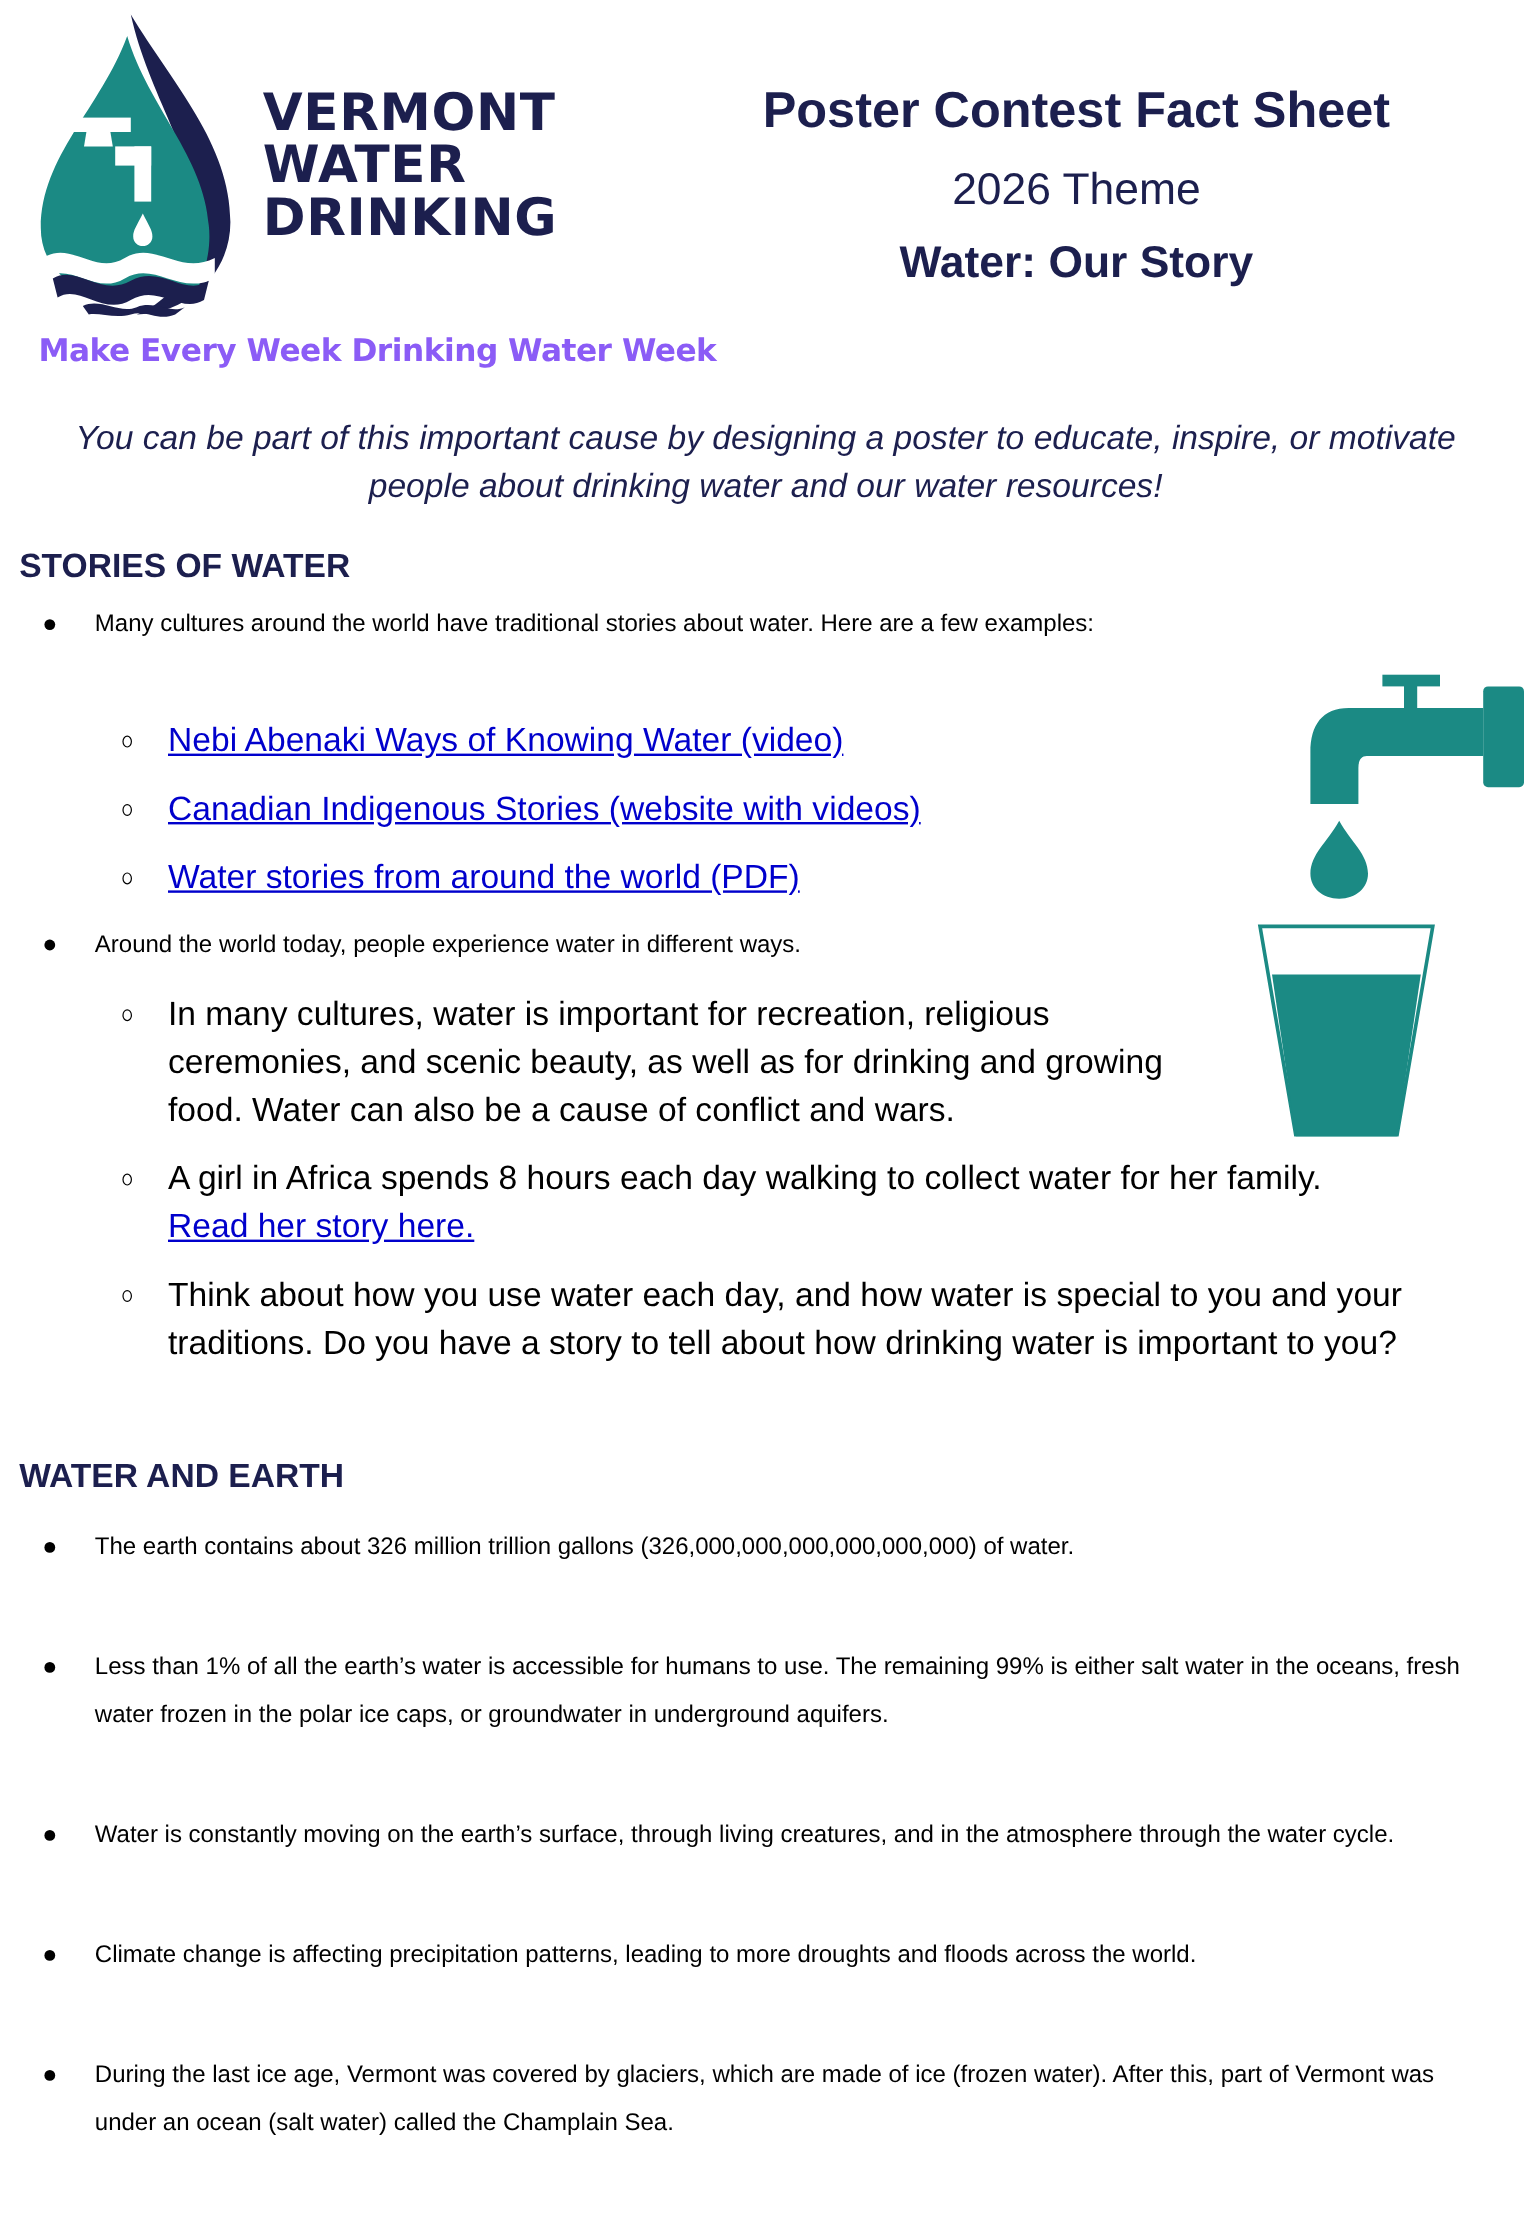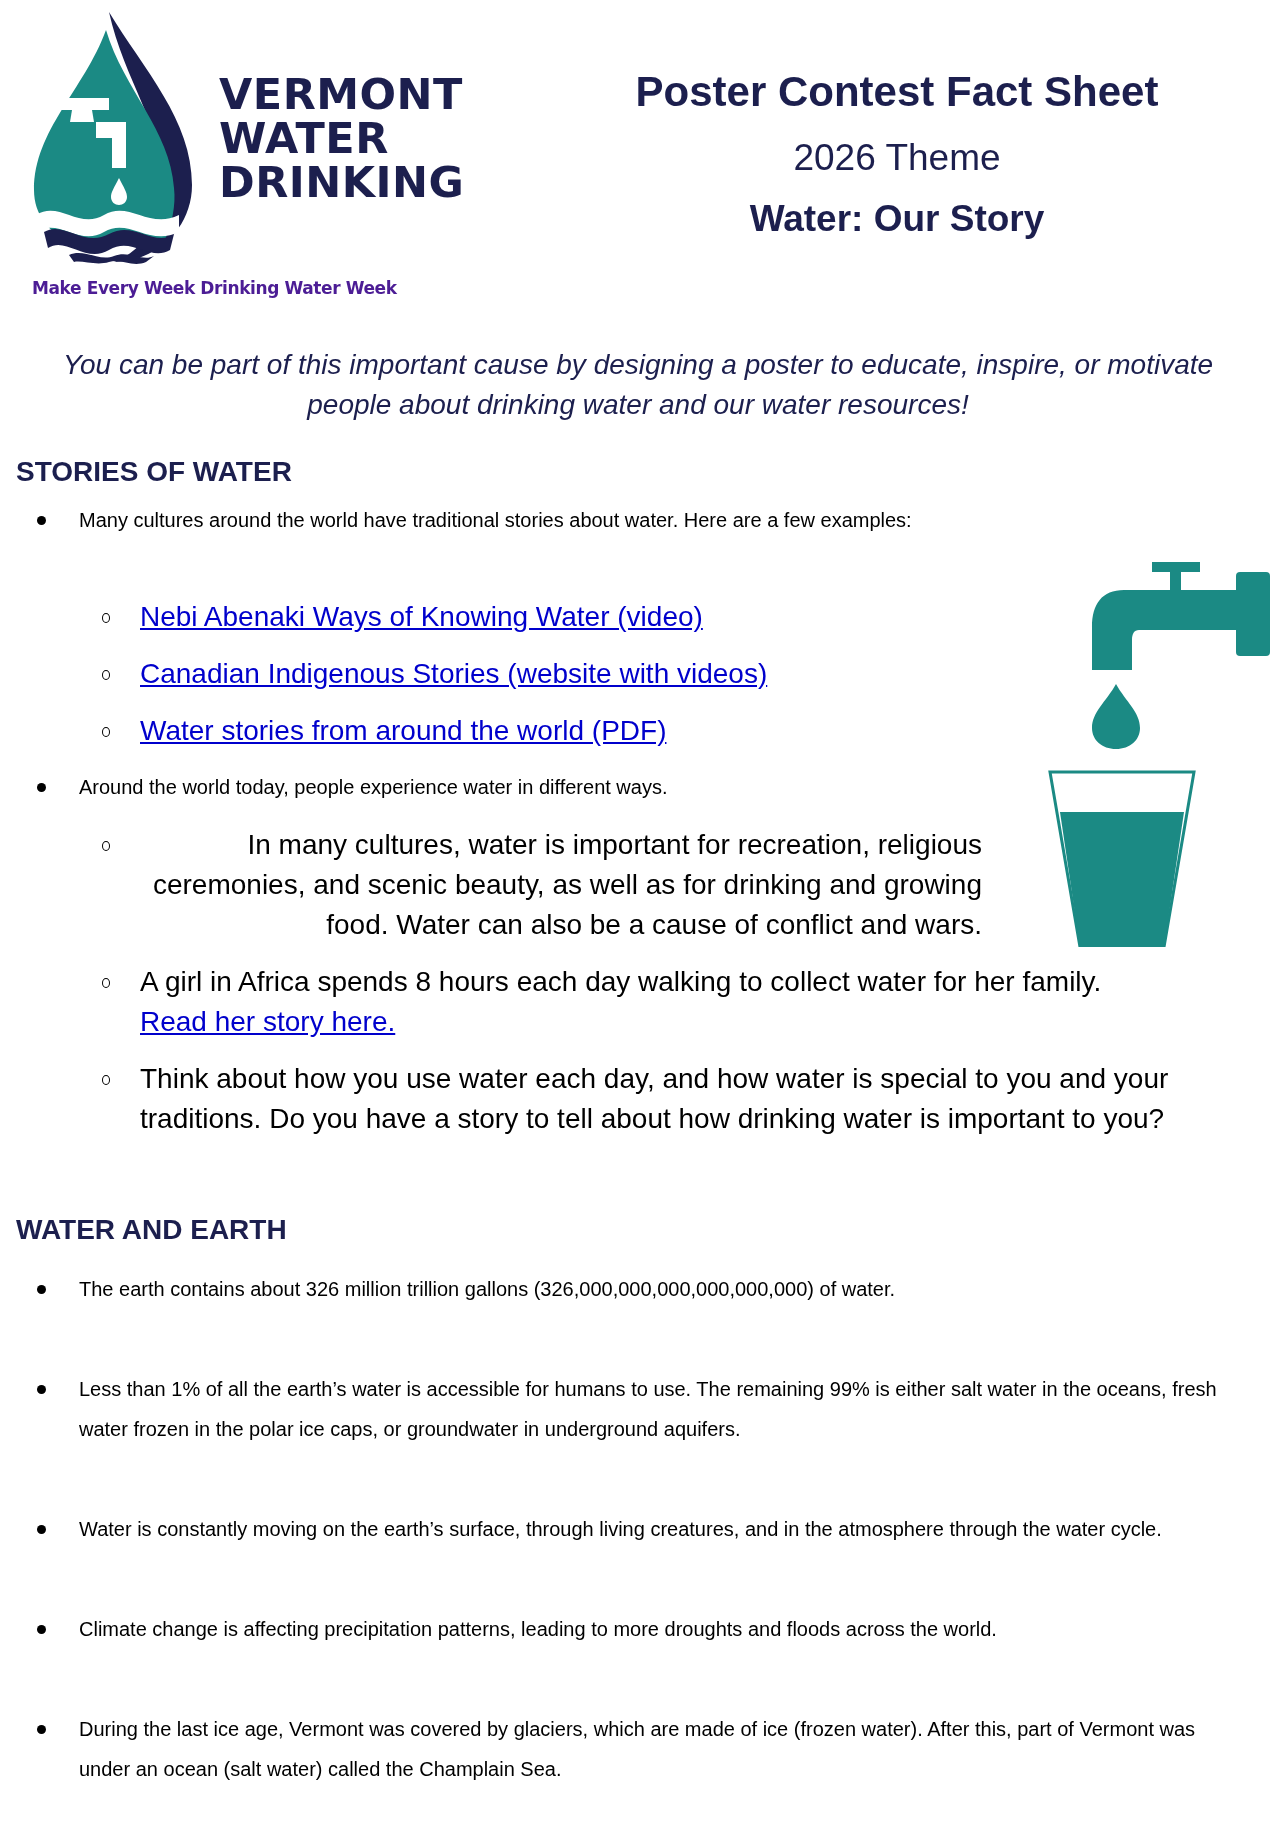--- a/index.html
+++ b/index.html
@@ -1,19 +1,19 @@
 <!DOCTYPE html>
 <html><head>
 <meta charset="utf-8">
 <style>
   html,body{margin:0;padding:0;background:#fff;}
   body{width:1276px;height:1848px;position:relative;overflow:hidden;font-family:"Liberation Sans",sans-serif;color:#000;}
   .logo{position:absolute;left:14px;top:10px;width:440px;height:290px;}
   .logo-text{position:absolute;left:205px;top:62px;font-family:"DejaVu Sans",sans-serif;font-weight:bold;color:#1c1f4e;font-size:43px;line-height:44px;letter-spacing:0.5px;}
-  .logo-tag{position:absolute;left:18px;top:268px;font-family:"DejaVu Sans",sans-serif;color:#4c1d95;font-size:17px;font-weight:bold;letter-spacing:-0.4px;white-space:nowrap;}
+  .logo-tag{position:absolute;left:18px;top:268px;font-family:"DejaVu Sans",sans-serif;color:#8b5cf6;font-size:26px;font-weight:bold;letter-spacing:-0.4px;white-space:nowrap;}
   .title-block{position:absolute;left:600px;top:66px;width:594px;text-align:center;color:#1c1f4e;}
   .title{font-size:42px;font-weight:bold;line-height:52px;margin:0;}
   .theme-year{font-size:37px;line-height:44px;margin-top:18px;}
   .theme-name{font-size:37px;font-weight:bold;line-height:44px;margin-top:17px;}
   .intro{position:absolute;left:30px;top:345px;width:1216px;text-align:center;font-style:italic;font-size:28px;line-height:40px;color:#1c1f4e;}
   .heading{position:absolute;left:16px;font-size:28px;font-weight:bold;color:#1c1f4e;}
   .bul{position:absolute;left:37px;font-size:20px;line-height:40px;}
   .dot{position:absolute;left:0;top:16px;width:9px;height:9px;border-radius:50%;background:#000;}
   .btext{margin-left:42px;display:block;}
   .sub{position:absolute;left:102px;font-size:28px;line-height:40px;}
@@ -77,21 +77,21 @@
 <div class="sub" style="top:711px;">
   <span class="circ"></span>
   <a class="link stext" href="#">Water stories from around the world (PDF)</a>
 </div>
 
 <div class="bul" style="top:767px;width:1000px;">
   <span class="dot"></span>
   <span class="btext">Around the world today, people experience water in different ways.</span>
 </div>
 
-<div class="sub" style="top:825px;width:880px;text-align:right;">
+<div class="sub" style="top:825px;width:880px;">
   <span class="circ"></span>
   <span class="stext">In many cultures, water is important for recreation, religious ceremonies, and scenic beauty, as well as for drinking and growing food. Water can also be a cause of conflict and wars.</span>
 </div>
 
 <div class="sub" style="top:962px;width:1150px;">
   <span class="circ"></span>
   <span class="stext"><span>A girl in Africa spends 8 hours each day walking to collect water for her family.</span><br><a class="link" href="#">Read her story here.</a></span>
 </div>
 
 <div class="sub" style="top:1059px;width:1150px;">

